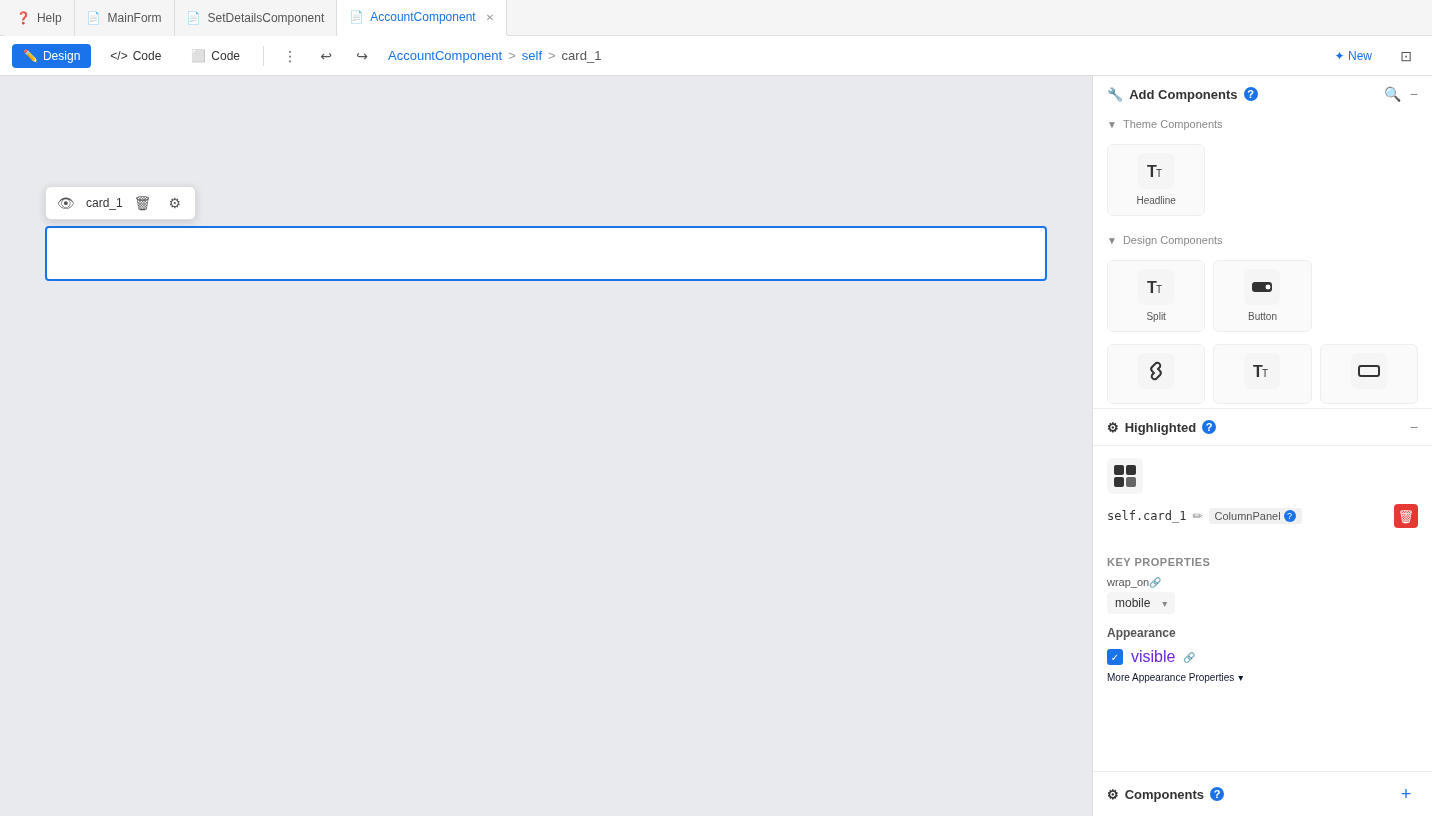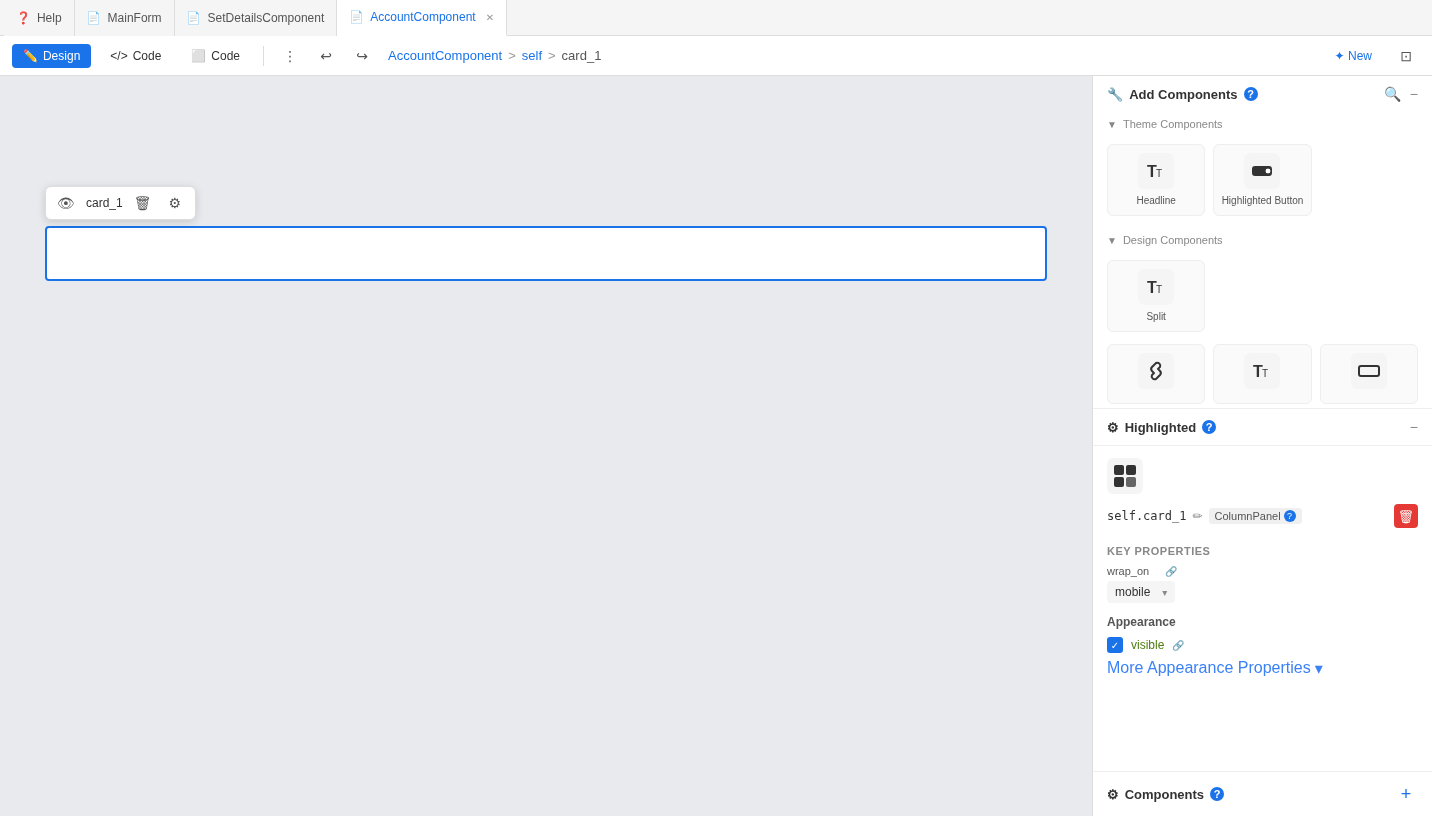--- a/index.html
+++ b/index.html
@@ -240,21 +240,21 @@
 
     .prop-component-icon {
       width: 36px; height: 36px;
       background: #f5f5f5; border-radius: 6px;
       display: flex; align-items: center; justify-content: center;
       font-size: 20px; color: #333; margin-bottom: 10px;
     }
 
     .prop-name-row {
       display: flex; align-items: center; gap: 6px;
-      margin-bottom: 17px;
+      margin-bottom: 28px;
     }
     .prop-name { font-size: 12px; font-family: monospace; color: #333; }
     .prop-name-edit { font-size: 12px; color: #888; cursor: pointer; }
     .prop-type-badge {
       font-size: 11px; color: #555; background: #f0f0f0;
       padding: 2px 6px; border-radius: 3px;
       display: flex; align-items: center; gap: 3px;
     }
     .prop-delete-btn {
       margin-left: auto;
@@ -265,21 +265,21 @@
       cursor: pointer; font-size: 13px;
     }
 
     .key-props-label {
       font-size: 11px; font-weight: 600; color: #888;
       margin-bottom: 8px; text-transform: uppercase; letter-spacing: 0.5px;
     }
     .prop-row { margin-bottom: 10px; }
     .prop-row-label {
       font-size: 11px; color: #555; margin-bottom: 4px;
-      display: flex; align-items: center; gap: 16px;
+      display: flex; align-items: center; gap: 0;
     }
     .prop-row-label .link-icon { font-size: 10px; color: #888; cursor: pointer; }
 
     .prop-select {
       display: flex; align-items: center; gap: 12px;
       background: #f5f5f5; border-radius: 4px;
       padding: 4px 8px; width: fit-content; cursor: pointer;
       font-size: 12px; color: #333;
     }
     .prop-select .chevron { font-size: 10px; color: #888; }
@@ -290,26 +290,26 @@
     }
 
     .prop-checkbox-row {
       display: flex; align-items: center; gap: 8px; margin-bottom: 6px;
     }
     .prop-checkbox {
       width: 16px; height: 16px; background: #1a73e8;
       border-radius: 3px; display: flex; align-items: center; justify-content: center;
       cursor: pointer; font-size: 10px; color: #fff;
     }
-    .prop-checkbox-label { font-size: 12px; color: #4d7c0f; }
+    .prop-checkbox-label { font-size: 16px; color: #6d28d9; }
     .prop-checkbox-link { font-size: 10px; color: #888; cursor: pointer; }
 
     .more-appearance-btn {
-      display: flex; align-items: flex-start; gap: 4px;
-      font-size: 16px; color: #3b82f6; cursor: pointer; margin-top: 4px;
+      display: flex; align-items: center; gap: 4px;
+      font-size: 10px; color: #0f172a; cursor: pointer; margin-top: 4px;
     }
 
     
     .components-bottom {
       border-top: 1px solid #eee;
       padding: 10px 14px;
       display: flex; align-items: center; justify-content: space-between;
     }
     .components-bottom-left {
       display: flex; align-items: center; gap: 6px;
@@ -421,45 +421,45 @@
       <div class="component-grid">
         <div class="component-item">
           <div class="component-icon">
             <svg width="22" height="22" viewBox="0 0 22 22">
                 <text x="2" y="17" font-size="16" font-weight="bold" fill="#333">T</text>
                 <text x="11" y="17" font-size="10" fill="#333">T</text>
               </svg>
           </div>
           <span class="component-label">Headline</span>
         </div>
-        <div class="component-item">
-          <div class="component-icon">
-            <svg width="22" height="22" viewBox="0 0 22 22">
-              <rect x="1" y="6" width="20" height="10" rx="3" fill="#333"></rect>
-              <circle cx="17" cy="11" r="3" fill="#fff" stroke="#333" stroke-width="1"></circle>
-            </svg>
-          </div>
-          <span class="component-label">Highlighted Button</span>
-        </div>
       </div>
 
       <div class="section-label">
         <span class="chevron">▼</span>
         <span>Design Components</span>
       </div>
       <div class="component-grid">
         <div class="component-item">
           <div class="component-icon">
             <svg width="22" height="22" viewBox="0 0 22 22">
                 <text x="2" y="17" font-size="16" font-weight="bold" fill="#333">T</text>
                 <text x="11" y="17" font-size="10" fill="#333">T</text>
               </svg>
           </div>
           <span class="component-label">Split</span>
         </div>
+        <div class="component-item">
+          <div class="component-icon">
+            <svg width="22" height="22" viewBox="0 0 22 22">
+              <rect x="1" y="6" width="20" height="10" rx="3" fill="#333"></rect>
+              <circle cx="17" cy="11" r="3" fill="#fff" stroke="#333" stroke-width="1"></circle>
+            </svg>
+          </div>
+          <span class="component-label">Button</span>
+        </div>
       </div>
 
       <div class="component-grid" style="padding-top:0; padding-bottom:4px;">
         <div class="component-item">
           <div class="component-icon">
             <svg width="22" height="22" viewBox="0 0 22 22">
               <path d="M9 13l-2 2a3 3 0 004 4l4-4a3 3 0 000-4l-1-1" stroke="#333" stroke-width="2" fill="none" stroke-linecap="round"></path>
               <path d="M13 9l2-2a3 3 0 00-4-4L7 7a3 3 0 000 4l1 1" stroke="#333" stroke-width="2" fill="none" stroke-linecap="round"></path>
             </svg>
           </div>

